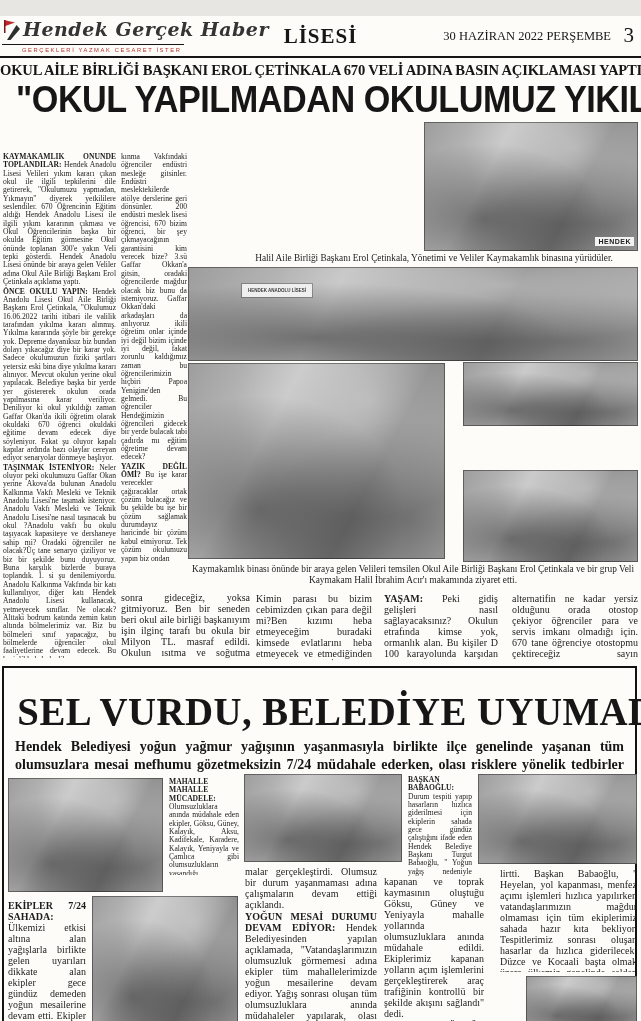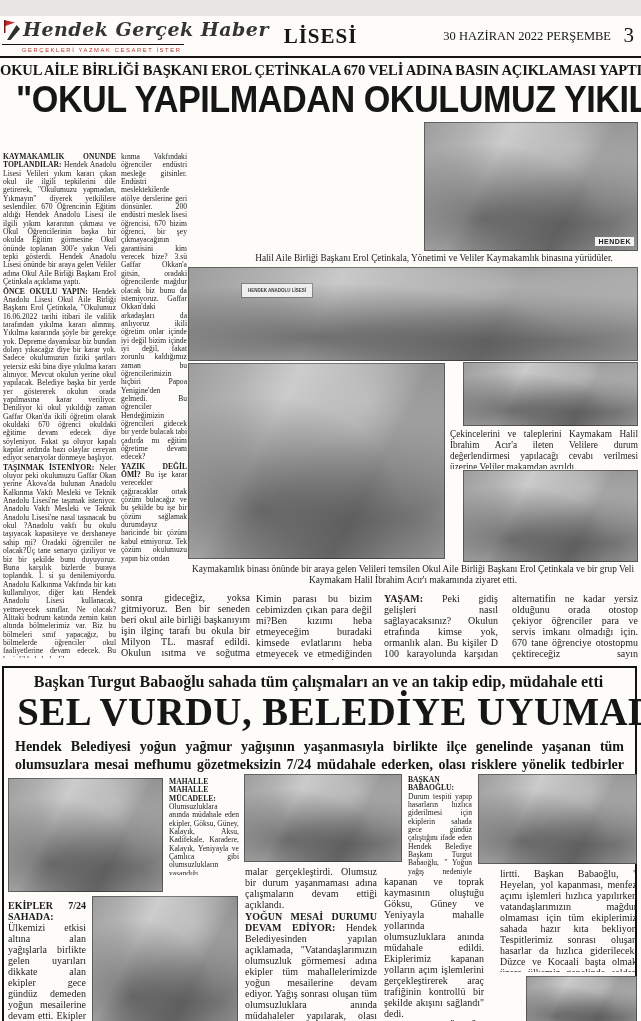--- a/index.html
+++ b/index.html
@@ -82,41 +82,39 @@
       <p class="par">kınma Vakfındaki öğrenciler endüstri mesleğe gitsinler. Endüstri meslektekilerde atölye derslerine geri dönsünler. 200 endüstri meslek lisesi öğrencisi, 670 bizim öğrenci, bir şey çıkmayacağının garantisini kim verecek bize? 3.sü Gaffar Okkan'a gitsin, oradaki öğrencilerde mağdur olacak biz bunu da istemiyoruz. Gaffar Okkan'daki arkadaşları da anlıyoruz ikili öğretim onlar içinde iyi değil bizim içinde iyi değil, fakat zorunlu kaldığımız zaman bu öğrencilerimizin hiçbiri Papoa Yenigine'den gelmedi. Bu öğrenciler Hendeğimizin öğrencileri gidecek bir yerde bulacak tabi çadırda mı eğitim öğretime devam edecek?</p>
       <p class="par"><b class="shead">YAZIK DEĞİL ÖMİ? </b>Bu işe karar verecekler çağıracaklar ortak çözüm bulacağız ve bu şekilde bu işe bir çözüm sağlamak durumdayız haricinde bir çözüm kabul etmiyoruz. Tek çözüm okulumuzu yapın biz ondan</p>
     </div>
 
   <div class="abs photo" style="left:188px;top:251px;width:450px;height:94px;">
     <span class="banner">HENDEK ANADOLU LİSESİ</span>
   </div>
 
   <div class="abs photo" style="left:188px;top:347px;width:257px;height:196px;"></div>
   <div class="abs photo" style="left:463px;top:346px;width:175px;height:64px;"></div>
-  <div class="abs cap cap-just" style="left:450px;top:413px;width:188px;height:40px;overflow:hidden;">Çekincelerini ve taleplerini Kaymakam Halil İbrahim Acır'a ileten Velilere durum değerlendirmesi yapılacağı cevabı verilmesi üzerine Veliler makamdan ayrıldı.</div>
   <div class="abs photo" style="left:463px;top:454px;width:175px;height:92px;"></div>
 
   <div class="abs cap cap-center" style="left:188px;top:548px;width:450px;height:24px;overflow:hidden;">Kaymakamlık binası önünde bir araya gelen Velileri temsilen Okul Aile Birliği Başkanı Erol Çetinkala ve bir grup Veli Kaymakam Halil İbrahim Acır'ı makamında ziyaret etti.</div>
 
   <div class="abs colx small7" style="left:121px;top:576px;width:129px;height:68px;">
       <p class="par">sonra gideceğiz, yoksa gitmiyoruz. Ben bir seneden beri okul aile birliği başkanıyım işin ilginç tarafı bu okula bir Milyon TL. masraf edildi. Okulun ısıtma ve soğutma tesisatı değiştirildi. Madem yıkacağımız okula neden bu kadar masraf yapıldı? Yazık değil mi?</p>
     </div>
   <div class="abs colx small7" style="left:256px;top:577px;width:116px;height:68px;">
       <p class="par">Kimin parası bu bizim cebimizden çıkan para değil mi?Ben kızımı heba etmeyeceğim buradaki kimsede evlatlarını heba etmeyecek ve etmediğinden dolayı da burada. İşin ilginç tarafı okulumuzda 410 tane kız çocuğu var ve kız çocuklarını Akova'ya göndereceksin.</p>
     </div>
   <div class="abs colx small7" style="left:384px;top:577px;width:114px;height:68px;">
       <p class="par"><b class="shead">YAŞAM: </b>Peki gidiş gelişleri nasıl sağlayacaksınız? Okulun etrafında kimse yok, ormanlık alan. Bu kişiler D 100 karayolunda karşıdan karşıya geçerken bunurlan kanadı, kaza yaptılar bunun hesabını kim verecek? Biz hesabını sorarız o sorun değil, peki kim hesabını verecek? Hepimiz görüyoruz</p>
     </div>
   <div class="abs colx small7" style="left:512px;top:577px;width:126px;height:68px;">
       <p class="par">alternatifin ne kadar yersiz olduğunu orada otostop çekiyor öğrenciler para ve servis imkanı olmadığı için. 670 tane öğrenciye otostopmu çektireceğiz sayın yetkililer!Bunun için kesinlikle yeni bir okul yapılmadan okulumuzun yıkılmasını istemiyoruz" diye konuştu.</p>
     </div>
 
   <div class="abs box2" style="left:2px;top:650px;width:631px;height:364px;"></div>
 
-  <div class="abs kicker2" style="left:12px;top:657px;width:613px;">Başkan Turgut Babaoğlu sahada tüm çalışmaları an ve an takip edip, müdahale etti</div>
   <div class="abs headline2" style="left:8px;top:672px;width:621px;">SEL VURDU, BELEDİYE UYUMADI</div>
   <div class="abs subhead2" style="left:15px;top:722px;width:609px;height:38px;overflow:hidden;">Hendek Belediyesi yoğun yağmur yağışının yaşanmasıyla birlikte ilçe genelinde yaşanan tüm olumsuzlara mesai mefhumu gözetmeksizin 7/24 müdahale ederken, olası risklere yönelik tedbirler aldı.</div>
 
   <div class="abs photo" style="left:8px;top:762px;width:155px;height:114px;"></div>
   <div class="abs colx" style="left:169px;top:762px;width:70px;height:97px;">
       <p class="par"><b class="shead">MAHALLE MAHALLE MÜCADELE: </b>Olumsuzluklara anında müdahale eden ekipler, Göksu, Güney, Kalayık, Aksu, Kadifekale, Karadere, Kalayık, Yeniyayla ve Çamlıca gibi olumsuzlukların yaşandığı mahallelerde menfez açımı, yağmur suyu kanal temizliği, malzeme temizliği, yol açım işlemleri gibi çalış-</p>
     </div>
   <div class="abs photo" style="left:244px;top:758px;width:158px;height:88px;"></div>
   <div class="abs colx" style="left:408px;top:760px;width:64px;height:100px;">
       <p class="par"><b class="shead">BAŞKAN BABAOĞLU: </b>Durum tespiti yapıp hasarların hızlıca giderilmesi için ekiplerin sahada gece gündüz çalıştığını ifade eden Hendek Belediye Başkanı Turgut Babaoğlu, " Yoğun yağış nedeniyle heyelandan dolayı</p>

